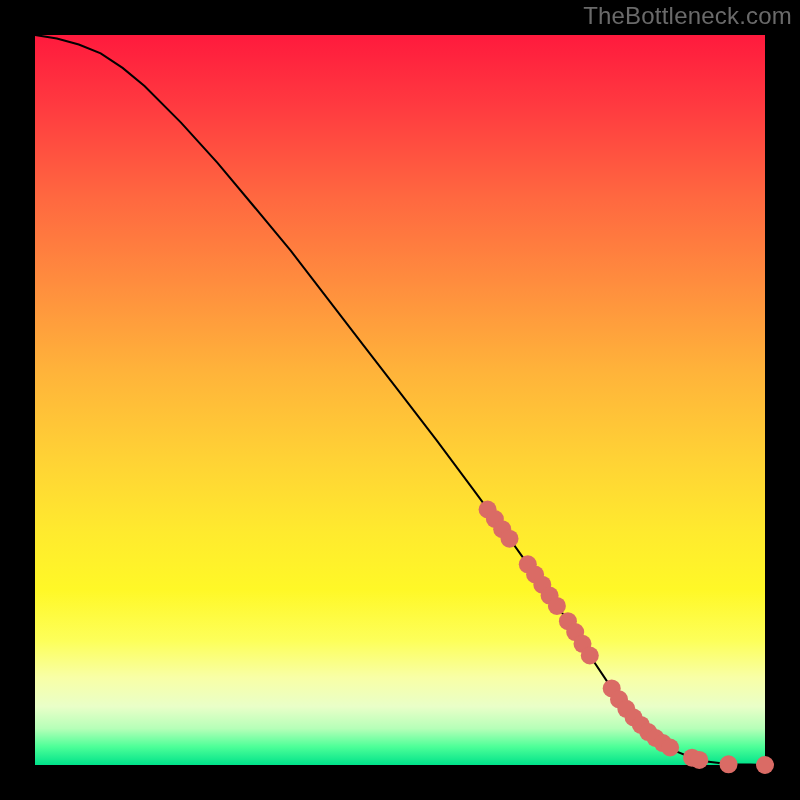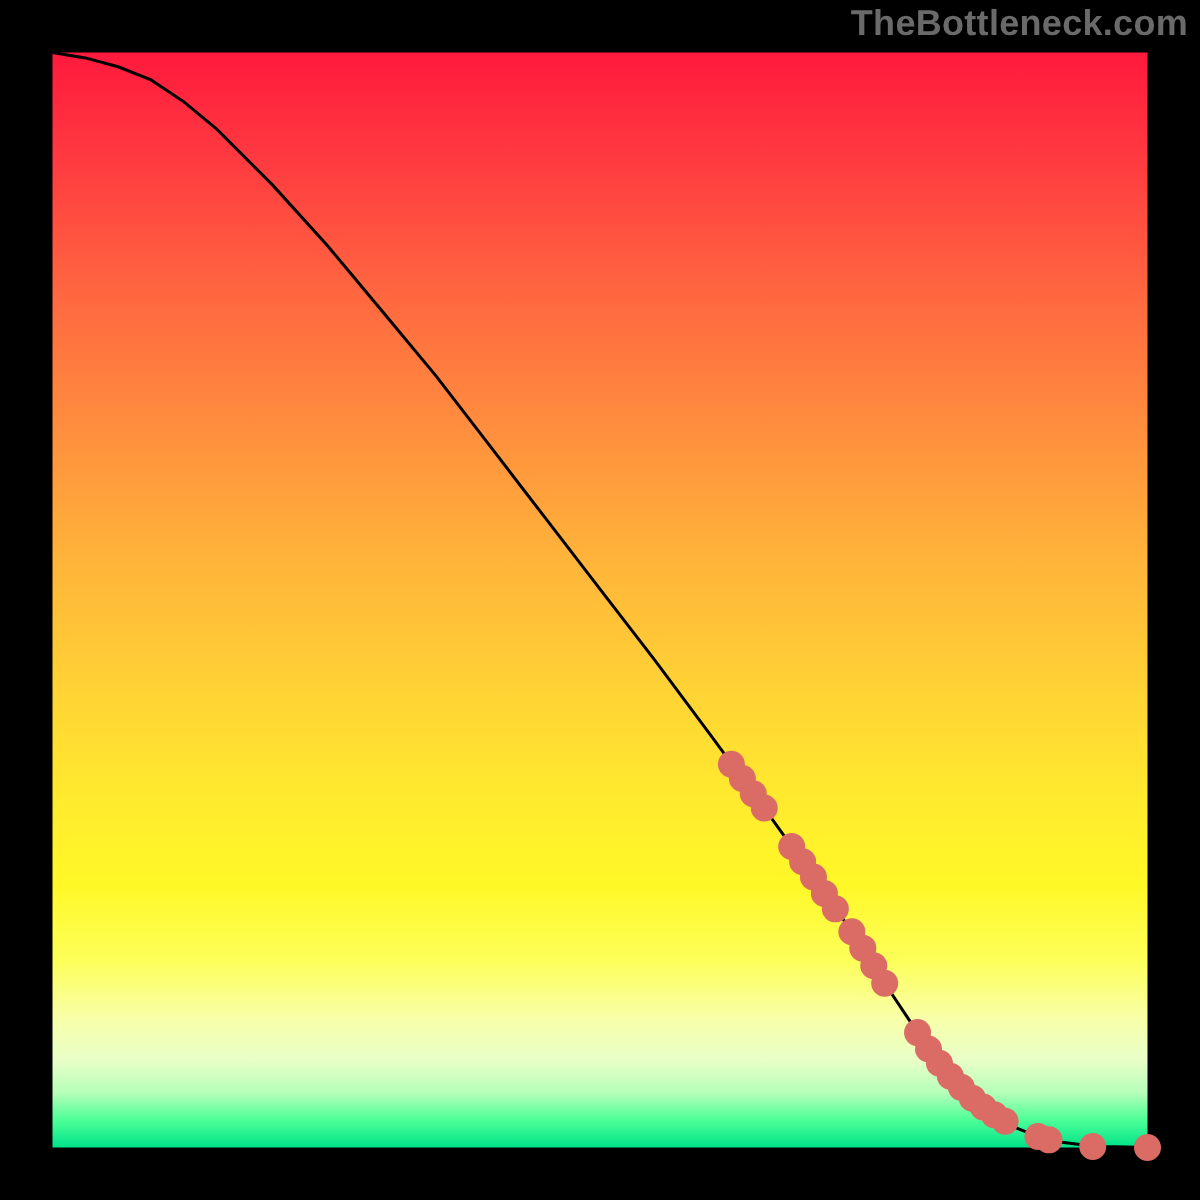--- a/index.html
+++ b/index.html
@@ -16,21 +16,21 @@
     width: 800px;
     height: 800px;
     background: #000;
   }
   .attribution {
     position: absolute;
     top: 2px;
     right: 8px;
     color: #6a6a6a;
     font-size: 24px;
-    font-weight: 700;
+    font-weight: 400;
     letter-spacing: 0.2px;
   }
   .plot-area {
     position: absolute;
     left: 35px;
     top: 35px;
     width: 730px;
     height: 730px;
     
     background: linear-gradient(

